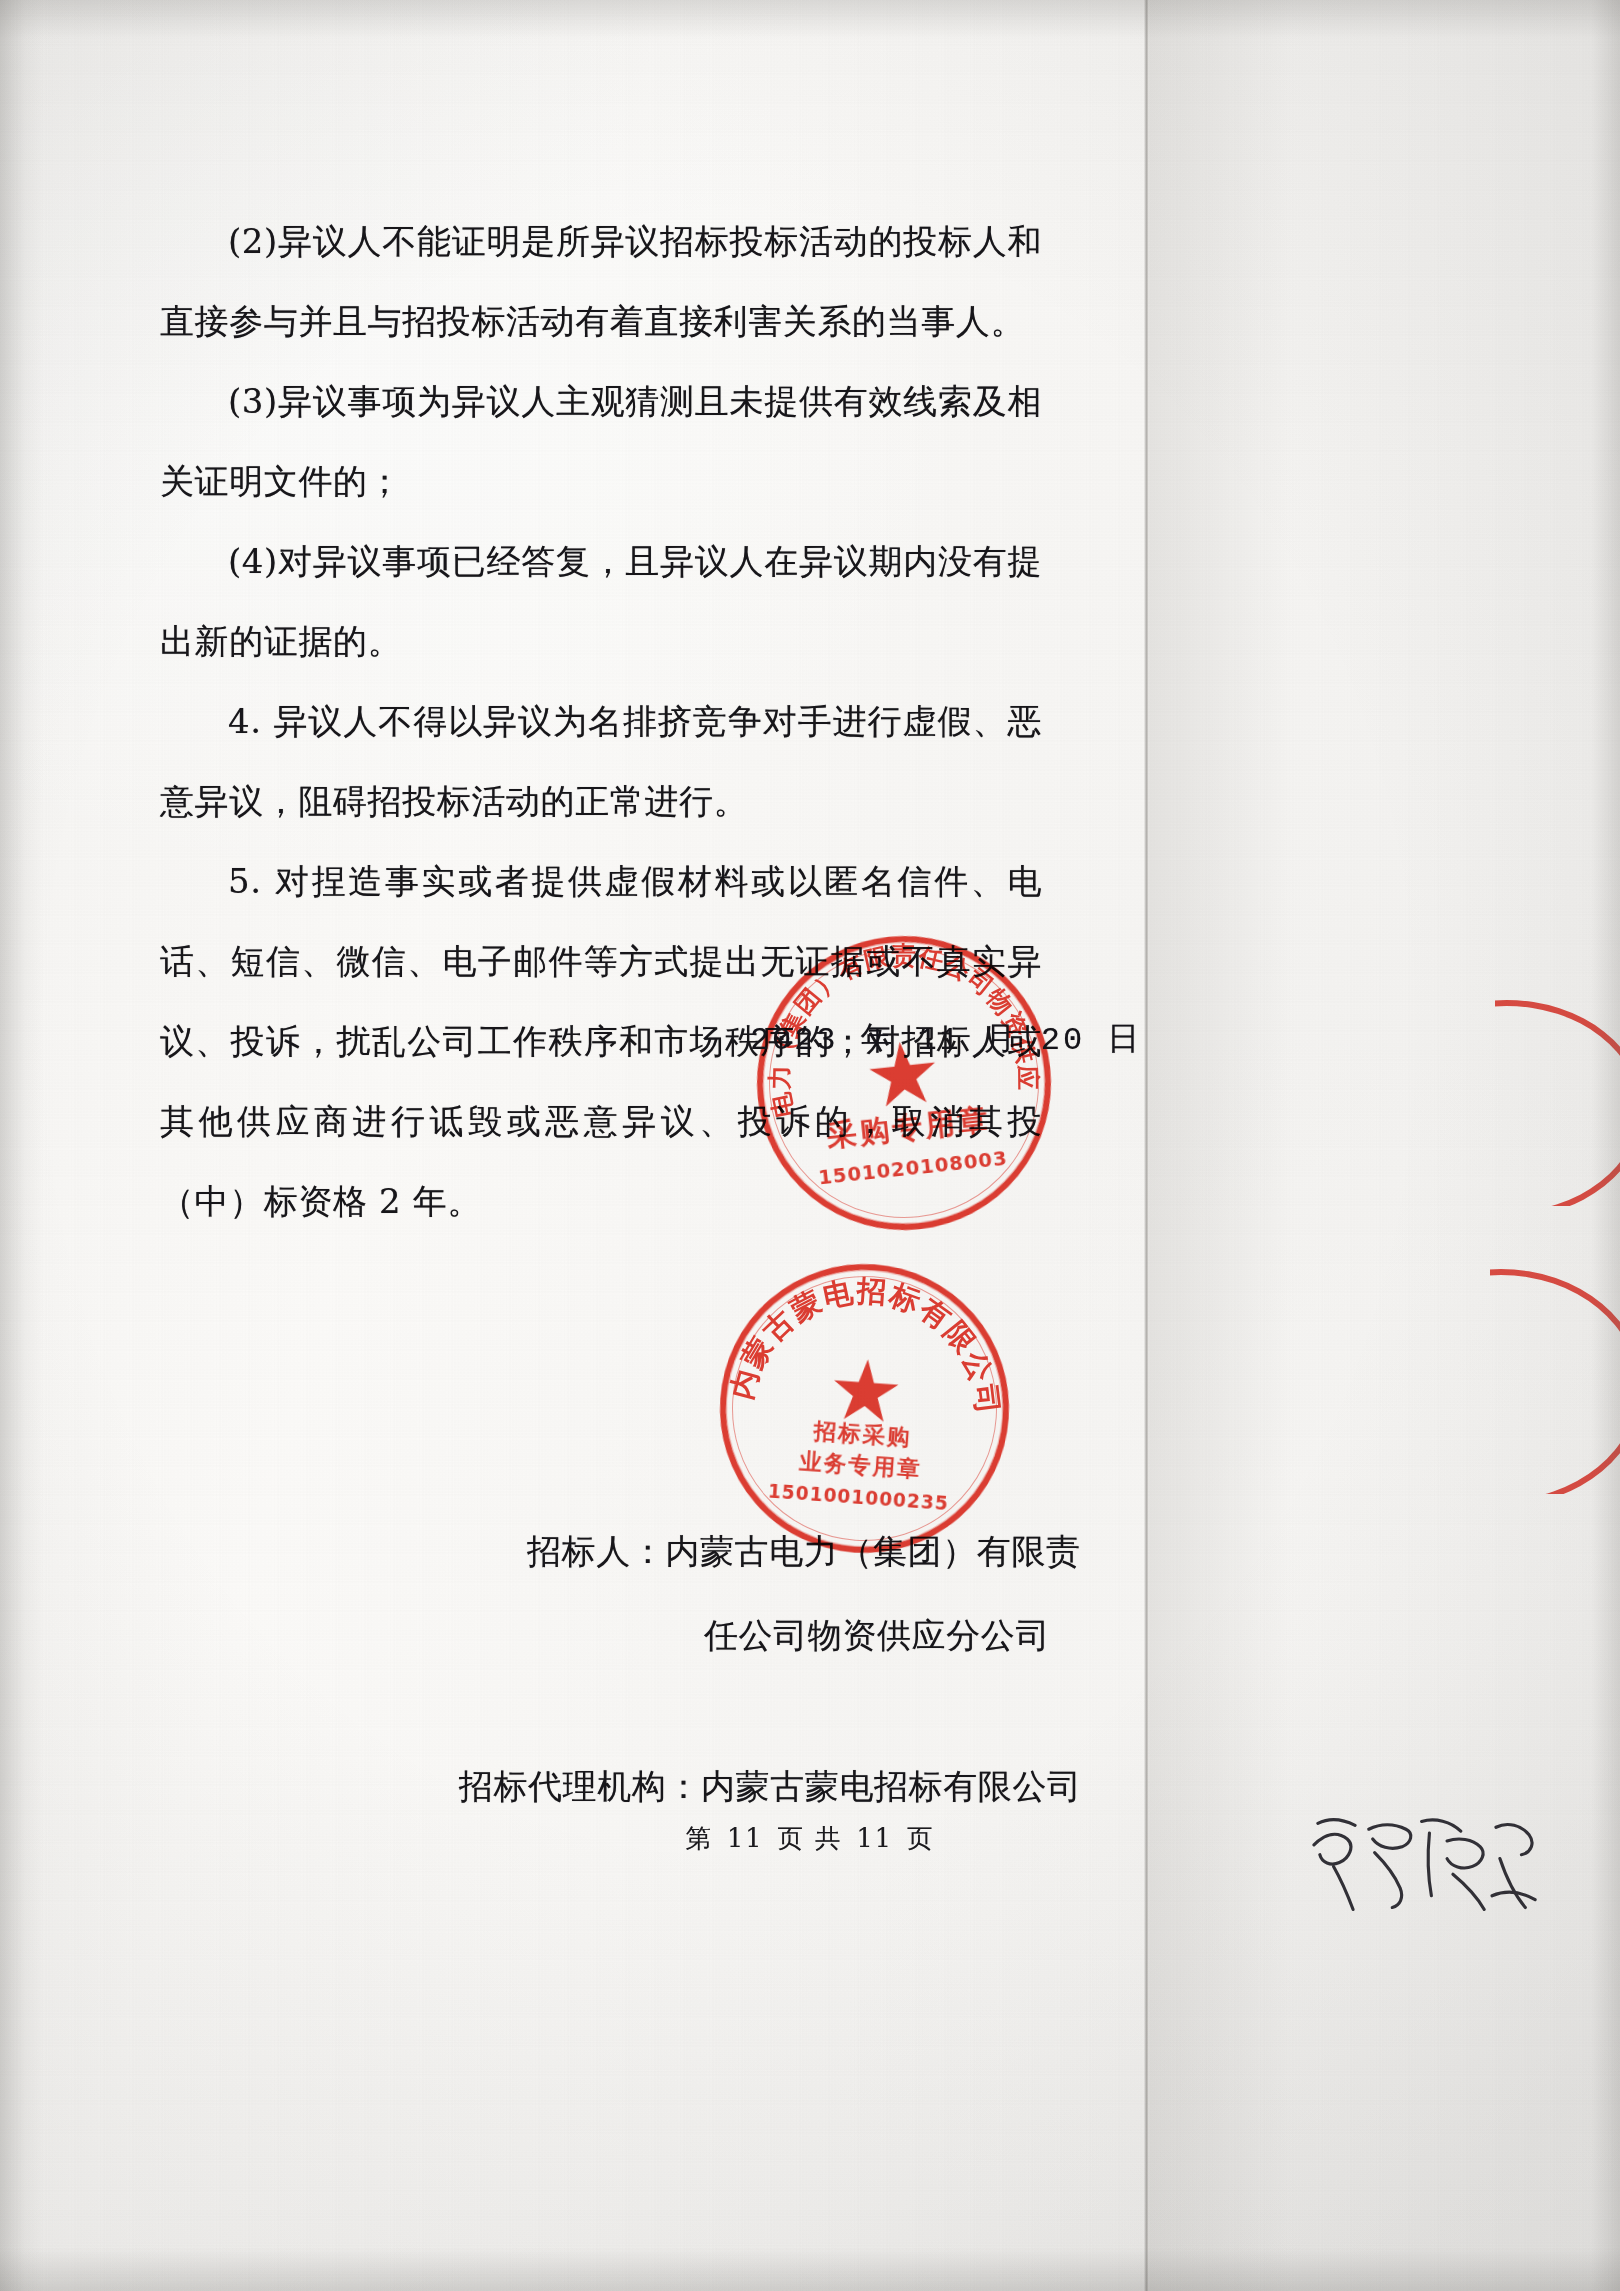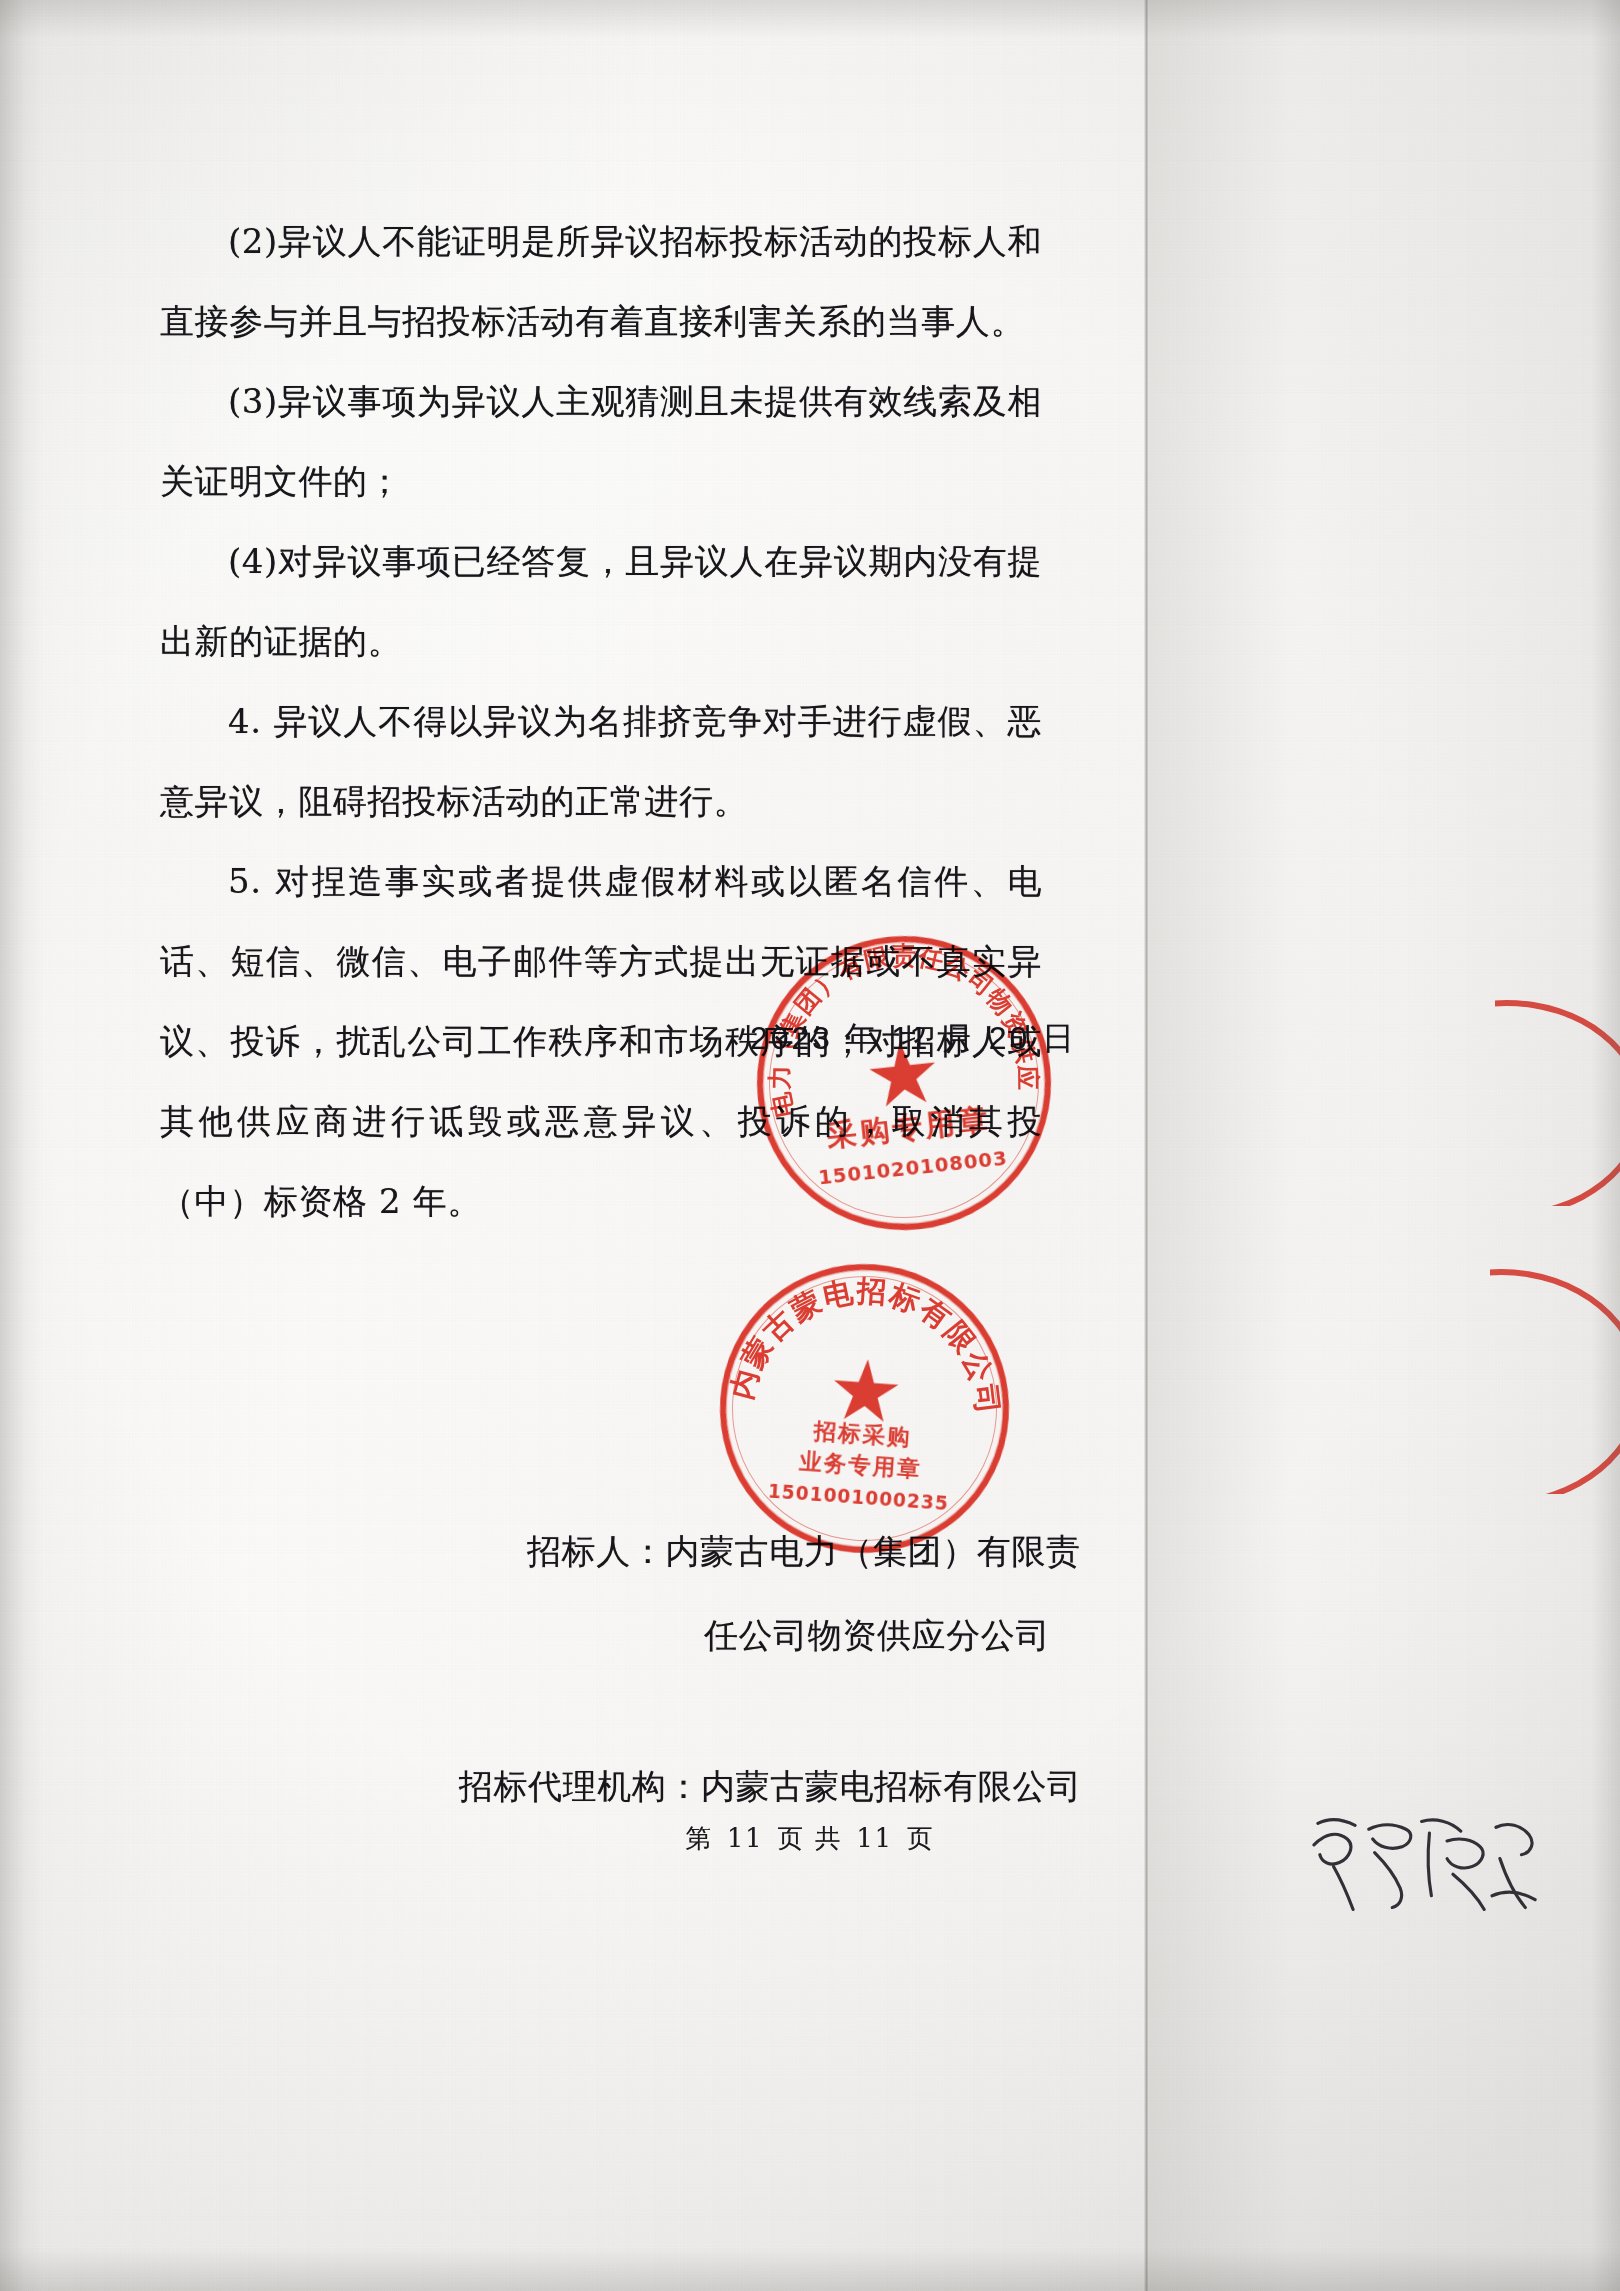--- a/index.html
+++ b/index.html
@@ -108,21 +108,21 @@
     text-shadow: 0 0 0.7px rgba(30,28,30,.55);
   }
   .date-line {
     position: absolute;
     left: 750px;
     top: 1017px;
     font-size: 32px;
     letter-spacing: 2.9px;
     color: #15141a;
     white-space: nowrap;
-    font-family: Liberation Sans, sans-serif;
+    font-family: Liberation Mono, monospace;
     text-shadow: 0 0 0.7px rgba(30,28,30,.5);
     z-index: 6;
   }
   .sign-row { white-space: nowrap; }
   .sign-row.r1 { position:absolute; left: 76px; top: 0px; }
   .sign-row.r2 { position:absolute; left: 253px; top: 84px; }
   .sign-row.r3 { position:absolute; left: 7.8px; top: 235px; }
 
   
   .footer {

